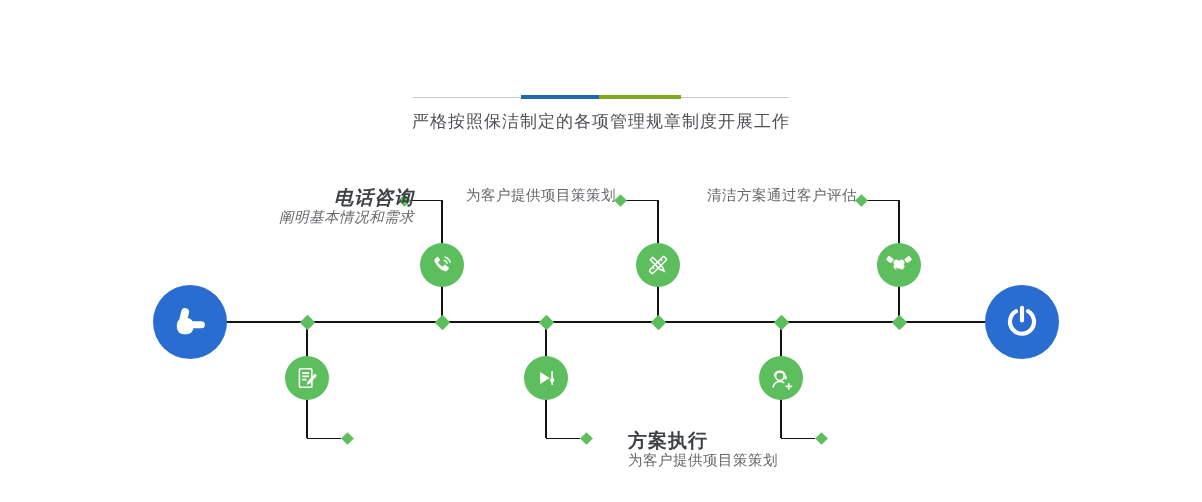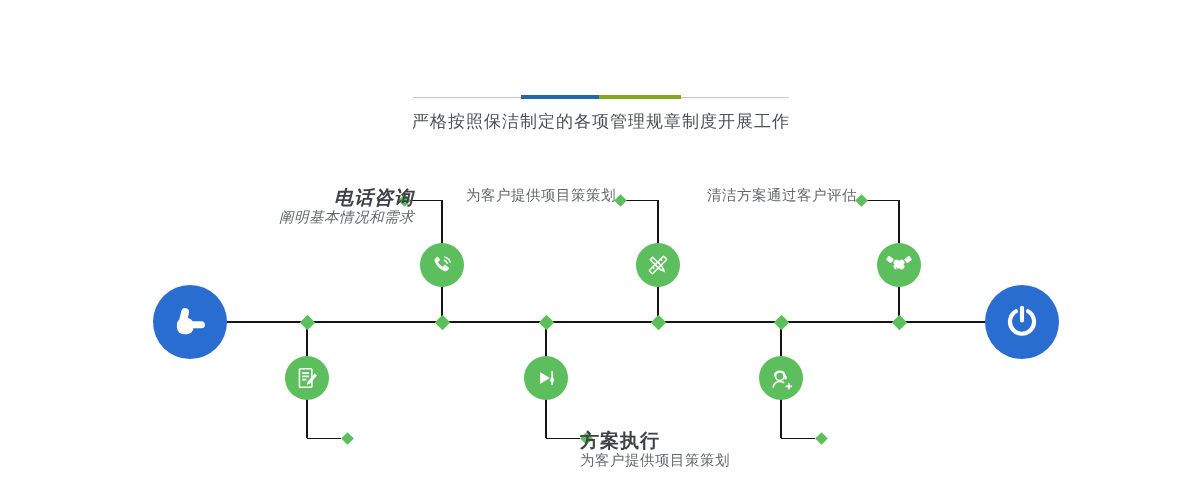--- a/index.html
+++ b/index.html
@@ -159,21 +159,21 @@
   <div class="diamond on-line" style="left:540.5px;top:316.5px;"></div>
   <div class="circle-green" style="left:524px;top:356px;">
     <span class="icon-wrap">
       <svg width="26" height="26" viewBox="0 0 24 24" fill="#ffffff">
         <path d="M6.5 6.5 l9 5.5 -9 5.5 z"></path>
         <rect x="16.9" y="5.5" width="1.6" height="13" rx="0.8"></rect>
         <circle cx="17.7" cy="14" r="1.9"></circle>
       </svg>
     </span>
   </div>
-  <div class="step-label-bottom" style="left:580px;">
+  <div class="step-label-bottom" style="left:628px;">
     <div class="step-title">方案执行</div>
     <div class="step-desc">为客户提供项目策策划</div>
   </div>
 
   <div class="vline" style="left:780.2px;top:322px;height:116px;"></div>
   <div class="hline" style="left:781px;top:437.5px;width:34px;"></div>
   <div class="diamond" style="left:816.5px;top:433.5px;"></div>
   <div class="diamond on-line" style="left:775.5px;top:316.5px;"></div>
   <div class="circle-green" style="left:759px;top:356px;">
     <span class="icon-wrap">

